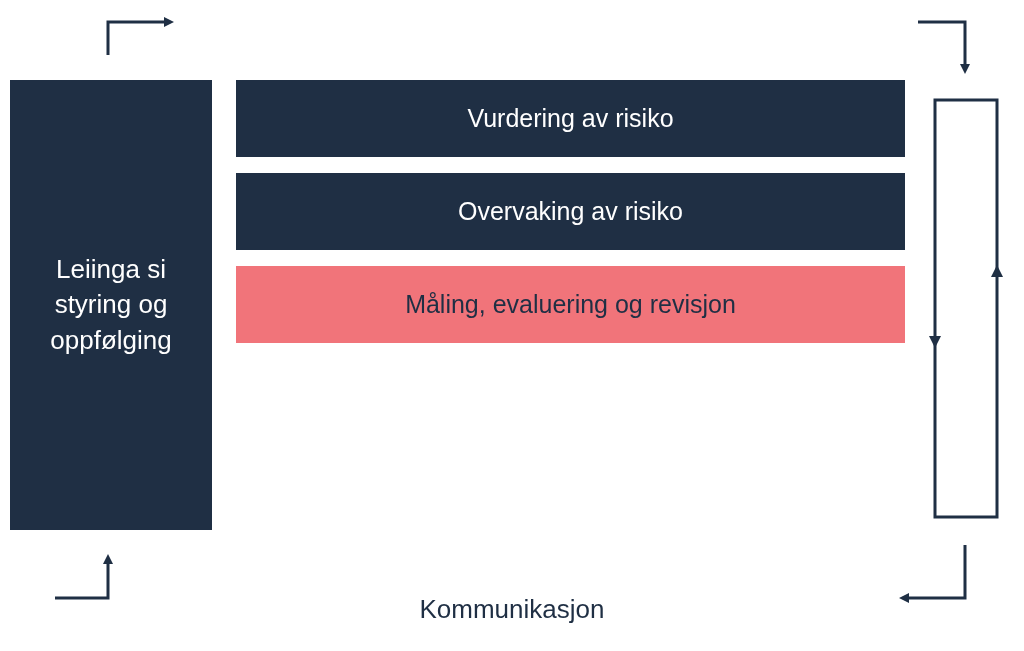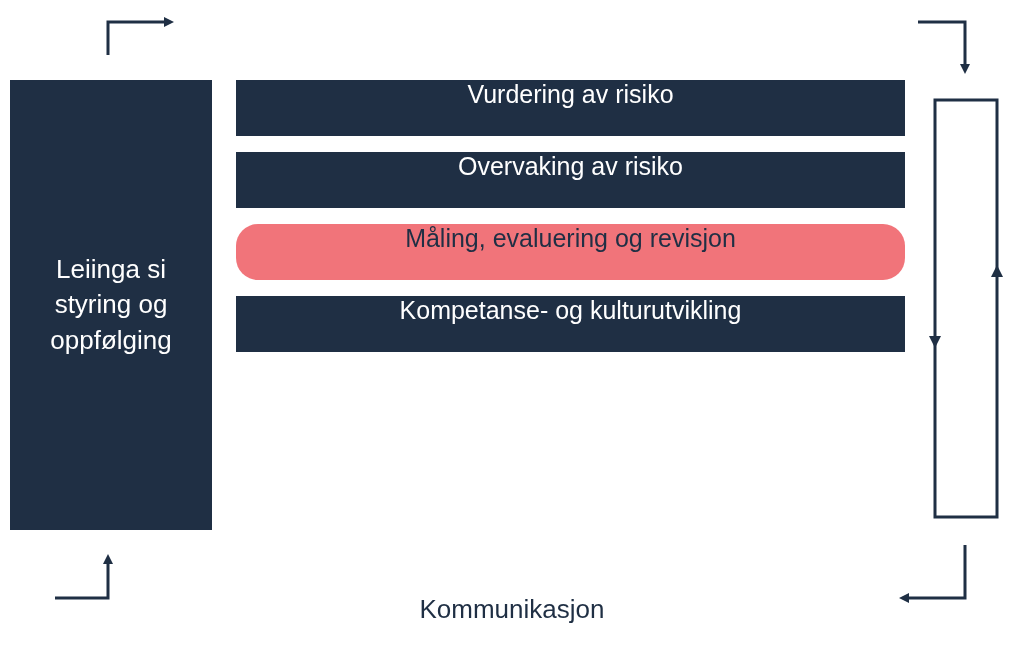--- a/index.html
+++ b/index.html
@@ -32,32 +32,31 @@
     line-height: 1.35;
     padding: 10px 8px;
   }
   .stack {
     flex: 1;
     display: flex;
     flex-direction: column;
     gap: 16px;
   }
   .block {
-    height: 56px;
+    height: 77px;
     background: #1f2f44;
     color: #ffffff;
     display: flex;
-    align-items: flex-start;
+    align-items: center;
     justify-content: center;
     font-size: 25px;
   }
   .block.highlight {
     background: #f1747a;
     color: #1f2f44;
-    border-radius: 22px;
   }
   .bottom-label {
     position: absolute;
     left: 0;
     width: 1024px;
     bottom: 26px;
     text-align: center;
     color: #1f2f44;
     font-size: 26px;
   }
@@ -81,23 +80,20 @@
   <div class="stack">
     <div class="block">
       <span>Vurdering av risiko</span>
     </div>
     <div class="block">
       <span>Overvaking av risiko</span>
     </div>
     <div class="block highlight">
       <span>Måling, evaluering og revisjon</span>
     </div>
-    <div class="block">
-      <span>Kompetanse- og kulturutvikling</span>
-    </div>
   </div>
 </div>
 
 <div class="bottom-label">Kommunikasjon</div>
 
 <svg class="overlay" viewBox="0 0 1024 651">
   <defs>
     <marker id="ah" markerWidth="11" markerHeight="11" refX="6" refY="5" orient="auto" markerUnits="userSpaceOnUse">
       <path d="M0,0 L10,5 L0,10 Z" class="arrow-head"></path>
     </marker>

